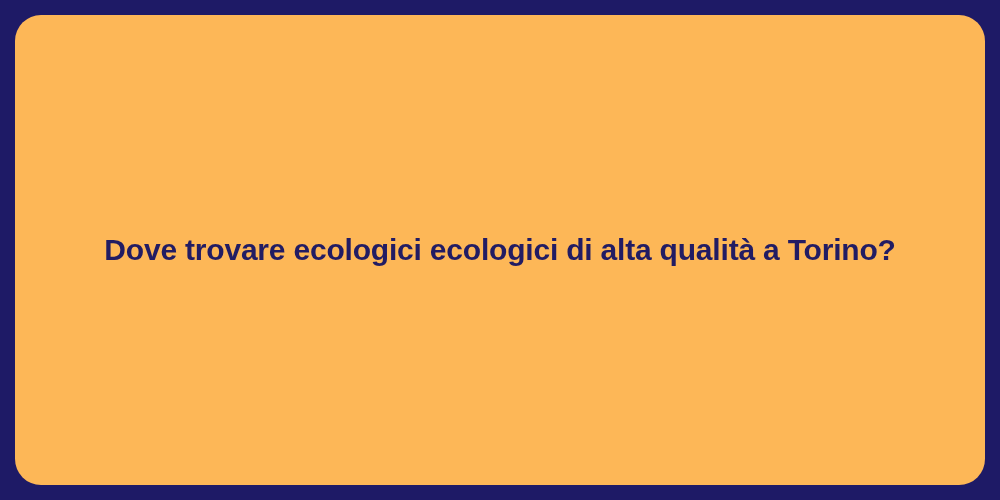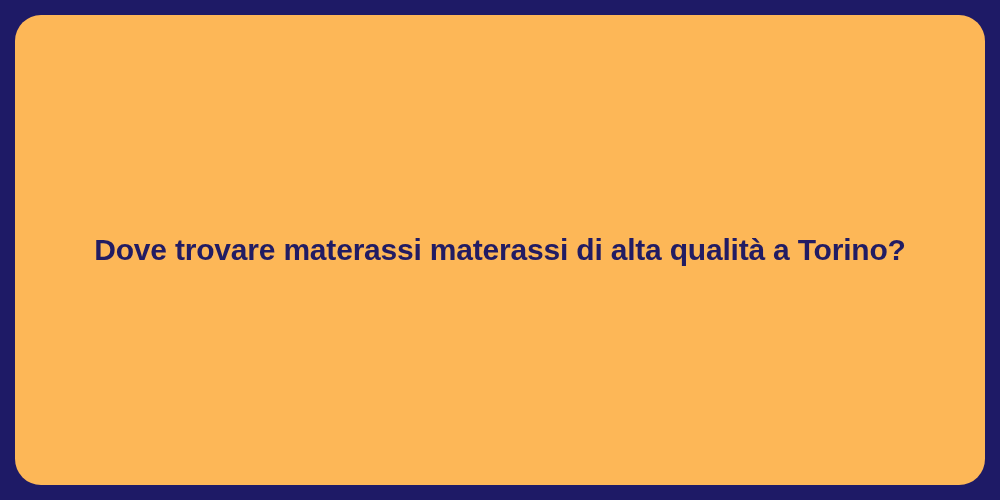--- a/index.html
+++ b/index.html
@@ -49,17 +49,17 @@
     white-space: nowrap;
   }
 </style>
 </head>
 <body>
 
 <div class="frame">
 
   <div class="card">
 
-    <h1 class="headline">Dove trovare materassi materassi di alta qualità a Torino?</h1>
+    <h1 class="headline">Dove trovare ecologici ecologici di alta qualità a Torino?</h1>
 
   </div>
 
 </div>
 
 </body></html>

